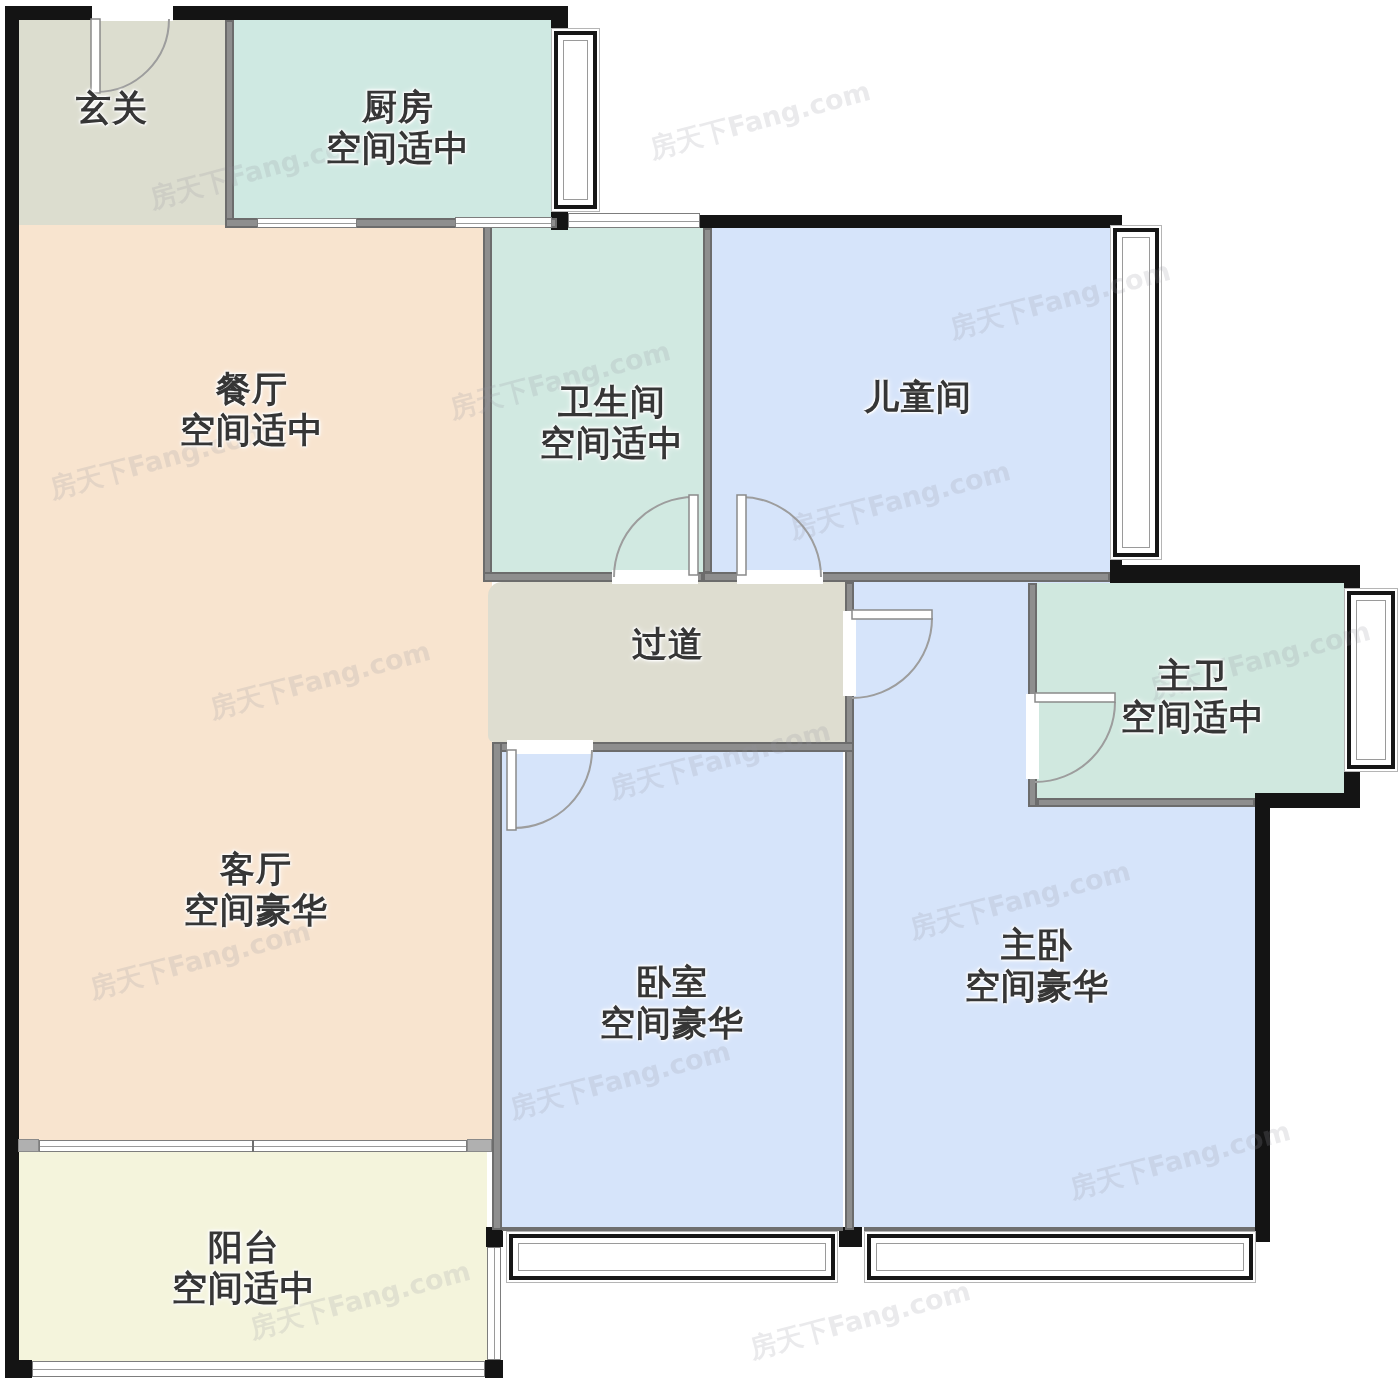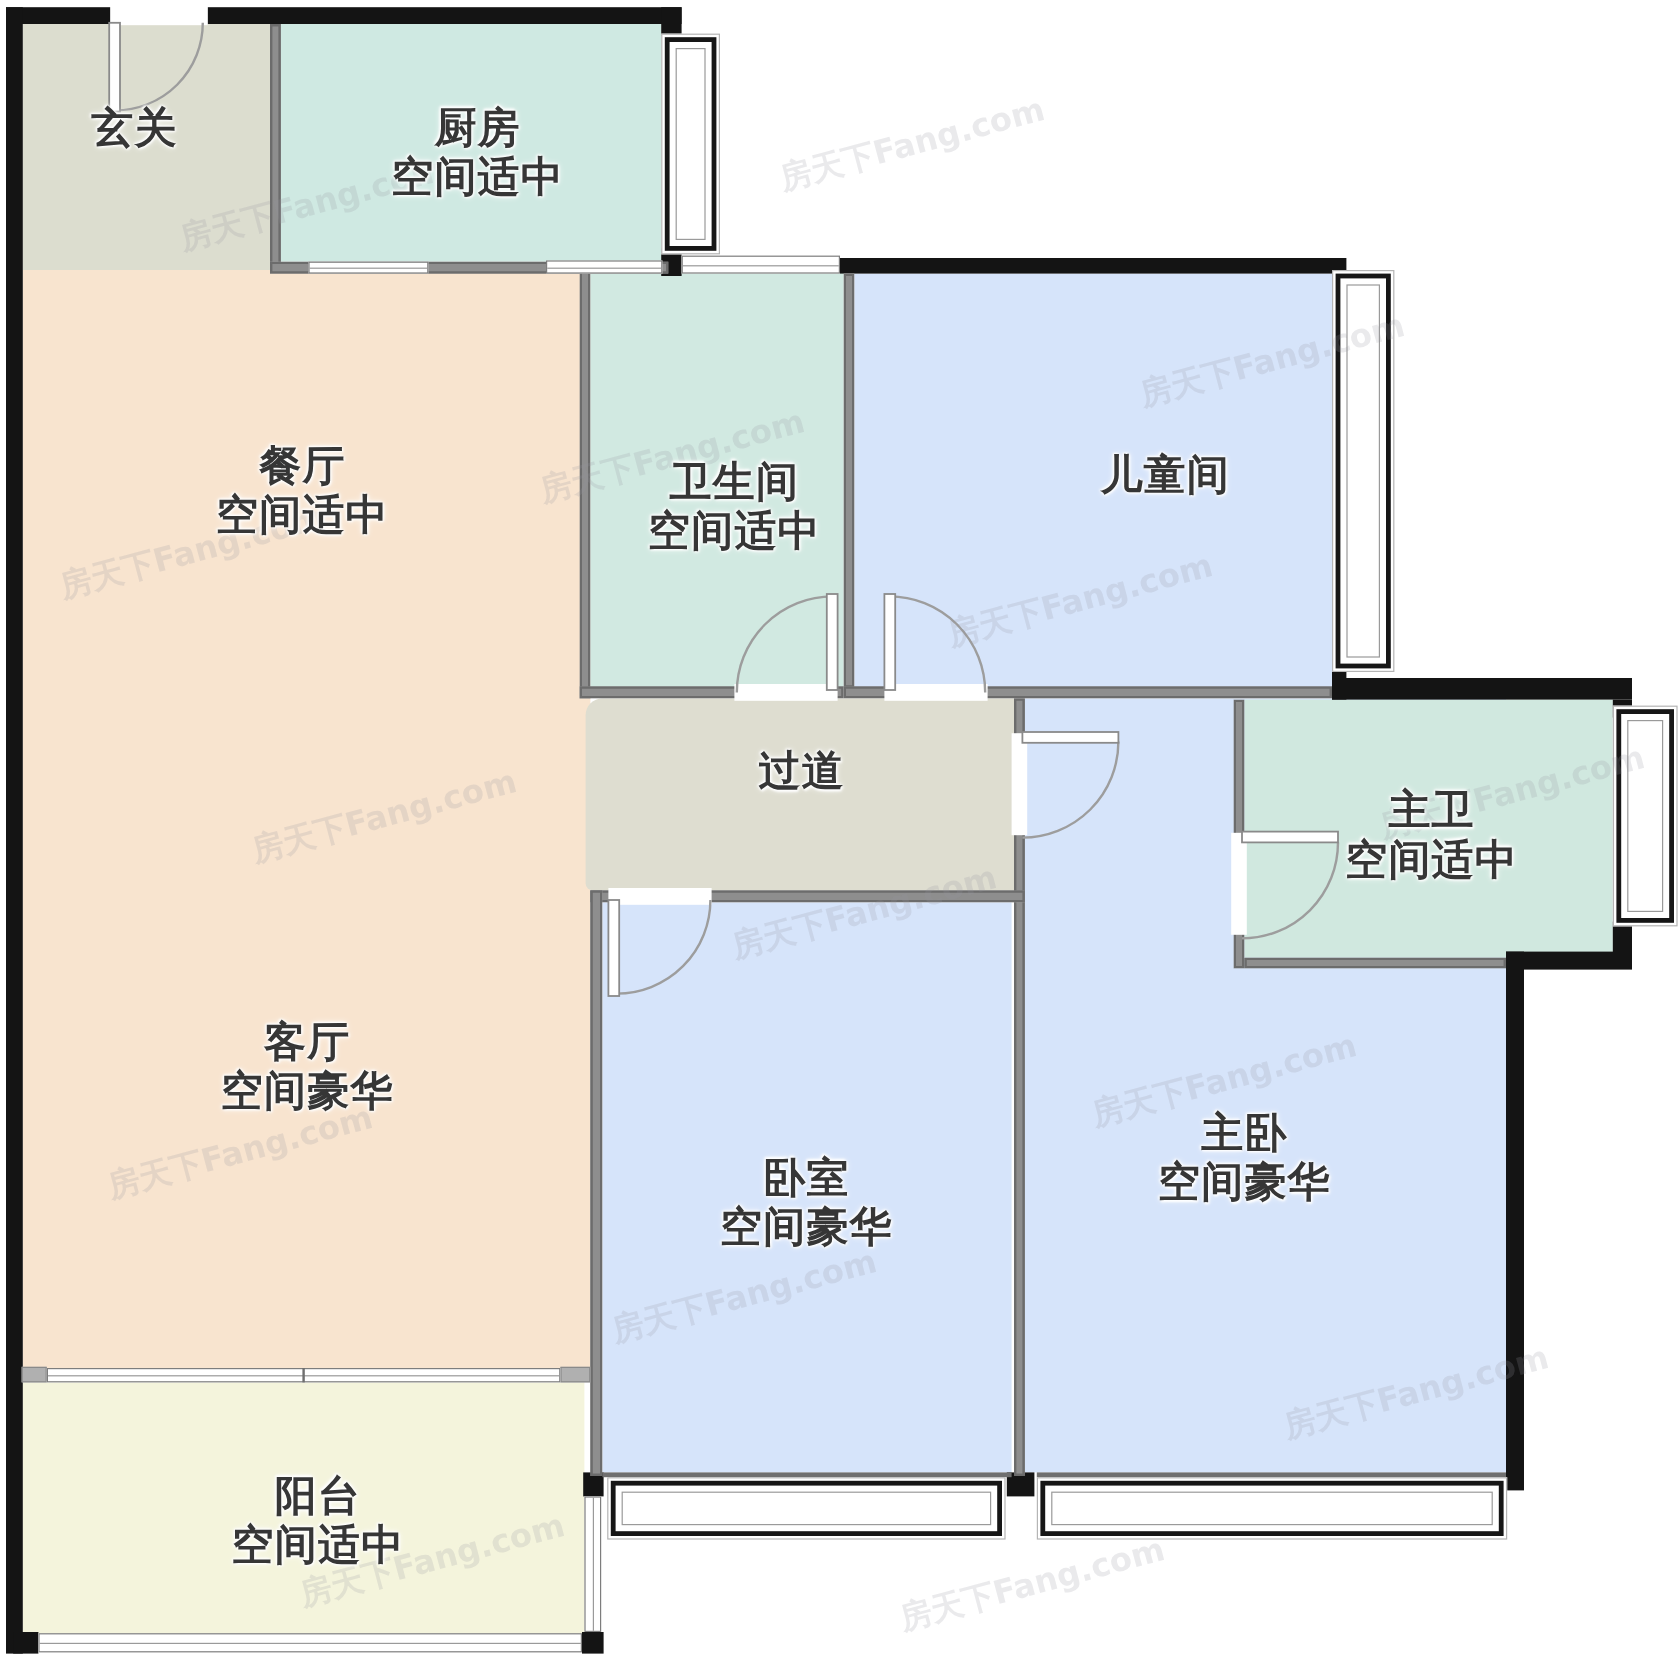--- a/index.html
+++ b/index.html
@@ -165,21 +165,21 @@
     <div>空间适中</div>
   </div>
   <div class="room-label" style="left:252px;top:410px;">
     <div>餐厅</div>
     <div>空间适中</div>
   </div>
   <div class="room-label" style="left:612px;top:423px;">
     <div>卫生间</div>
     <div>空间适中</div>
   </div>
-  <div class="room-label" style="left:971px;top:397px;">
+  <div class="room-label" style="left:918px;top:397px;">
     <div>儿童间</div>
   </div>
   <div class="room-label" style="left:668px;top:644px;">
     <div>过道</div>
   </div>
   <div class="room-label" style="left:1193px;top:697px;">
     <div>主卫</div>
     <div>空间适中</div>
   </div>
   <div class="room-label" style="left:256px;top:890px;">
@@ -187,18 +187,18 @@
     <div>空间豪华</div>
   </div>
   <div class="room-label" style="left:672px;top:1003px;">
     <div>卧室</div>
     <div>空间豪华</div>
   </div>
   <div class="room-label" style="left:1037px;top:966px;">
     <div>主卧</div>
     <div>空间豪华</div>
   </div>
-  <div class="room-label" style="left:265px;top:1268px;">
+  <div class="room-label" style="left:244px;top:1268px;">
     <div>阳台</div>
     <div>空间适中</div>
   </div>
 
 </div>
 
 </body></html>

